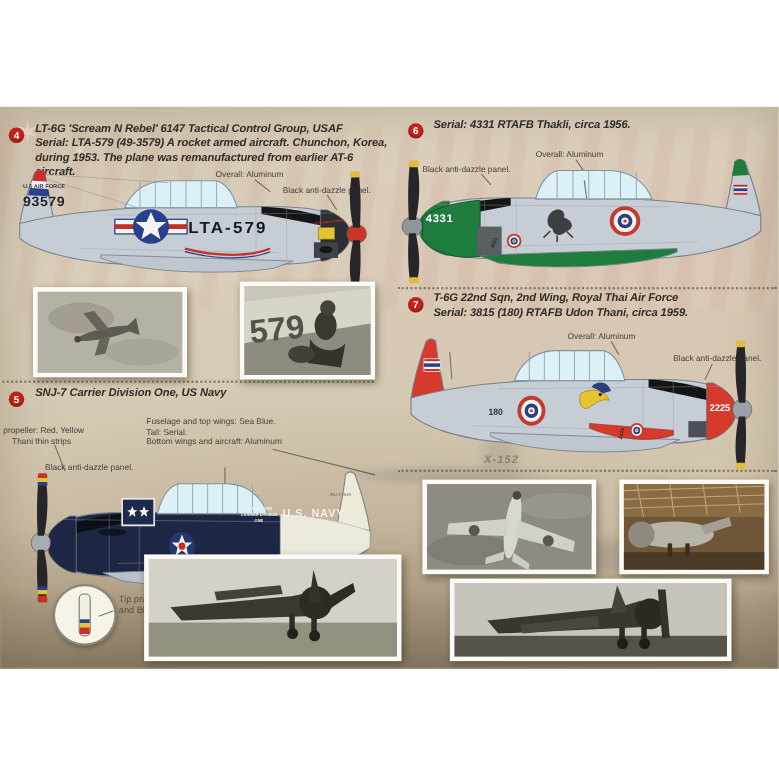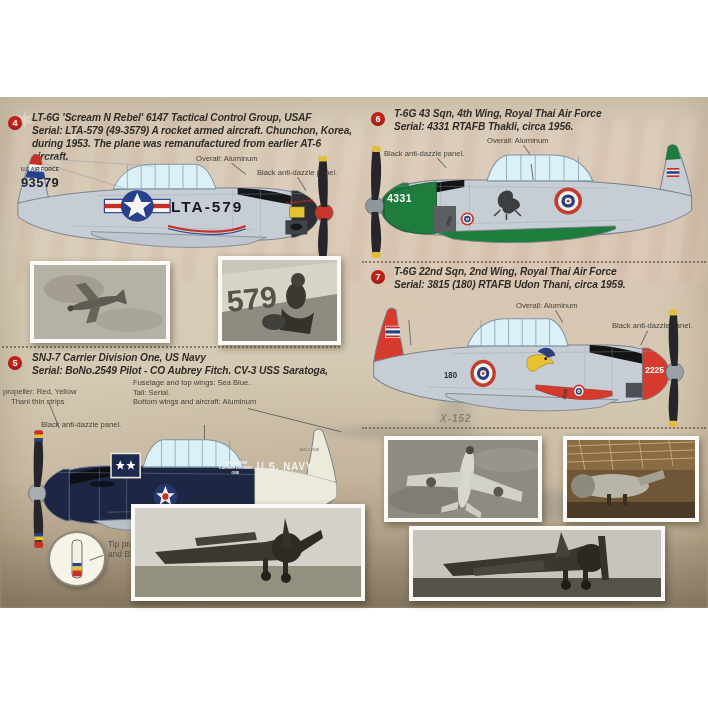--- a/index.html
+++ b/index.html
@@ -162,21 +162,20 @@
     <ellipse cx="74" cy="36" rx="10" ry="13" fill="#3a382f"></ellipse>
     <circle cx="76" cy="20" r="7" fill="#45423a"></circle>
     <path d="M60,48 C66,60 84,62 92,52 L88,74 L58,70 Z" fill="#34322b"></path>
     <ellipse cx="52" cy="62" rx="12" ry="8" fill="#42403a"></ellipse>
   </svg>
 </div>
 
 <div class="badge" style="left:8px;top:356px">5</div>
 <div class="etitle" style="left:32px;top:351px;width:330px">
   <div>SNJ-7  Carrier Division One, US Navy</div>
-  <div>Serial: BoNo.2549 Pilot - CO Aubrey Fitch. CV-3 USS Saratoga,</div>
 </div>
 <div class="lbl" style="left:3px;top:387px">
   <div>propeller: Red, Yellow</div>
   <div style="padding-left:8px">Thani thin strips</div>
 </div>
 <div class="lbl" style="left:133px;top:378px">
   <div>Fuselage and top wings: Sea Blue.</div>
   <div>Tail: Serial.</div>
   <div>Bottom wings and aircraft: Aluminum</div>
 </div>
@@ -239,21 +238,20 @@
     <rect x="128" y="50" width="5" height="16" fill="#2e2b24"></rect>
     <rect x="148" y="52" width="5" height="16" fill="#2e2b24"></rect>
     <circle cx="131" cy="68" r="5" fill="#23211b"></circle>
     <circle cx="151" cy="70" r="5" fill="#23211b"></circle>
     <path d="M60,30 L120,24 L122,32 L62,38 Z" fill="#45423a"></path>
   </svg>
 </div>
 
 <div class="badge" style="left:371px;top:112px">6</div>
 <div class="etitle" style="left:394px;top:107px;width:310px">
-  <div>T-6G 43 Sqn, 4th Wing, Royal Thai Air Force</div>
   <div>Serial: 4331 RTAFB Thakli, circa 1956.</div>
 </div>
 <div class="lbl" style="left:487px;top:136px">Overall: Aluminum</div>
 <div class="lbl" style="left:384px;top:149px">Black anti-dazzle panel.</div>
 <div class="leader" style="left:524px;top:145px;width:14px;transform:rotate(55deg)"></div>
 <div class="leader" style="left:438px;top:158px;width:13px;transform:rotate(48deg)"></div>
 
 <svg class="plane plane-a6" style="left:346px;top:140px" width="360" height="118" viewBox="0 0 350 118" preserveAspectRatio="none">
   <g class="flipg">
     <use href="#airframe"></use>

